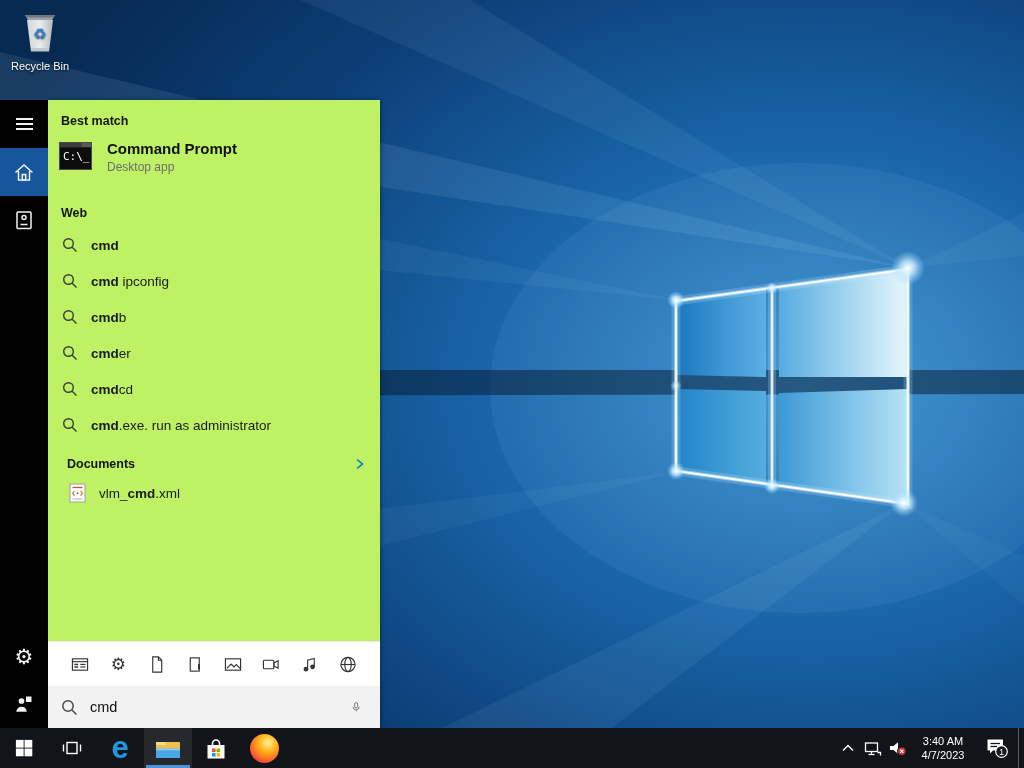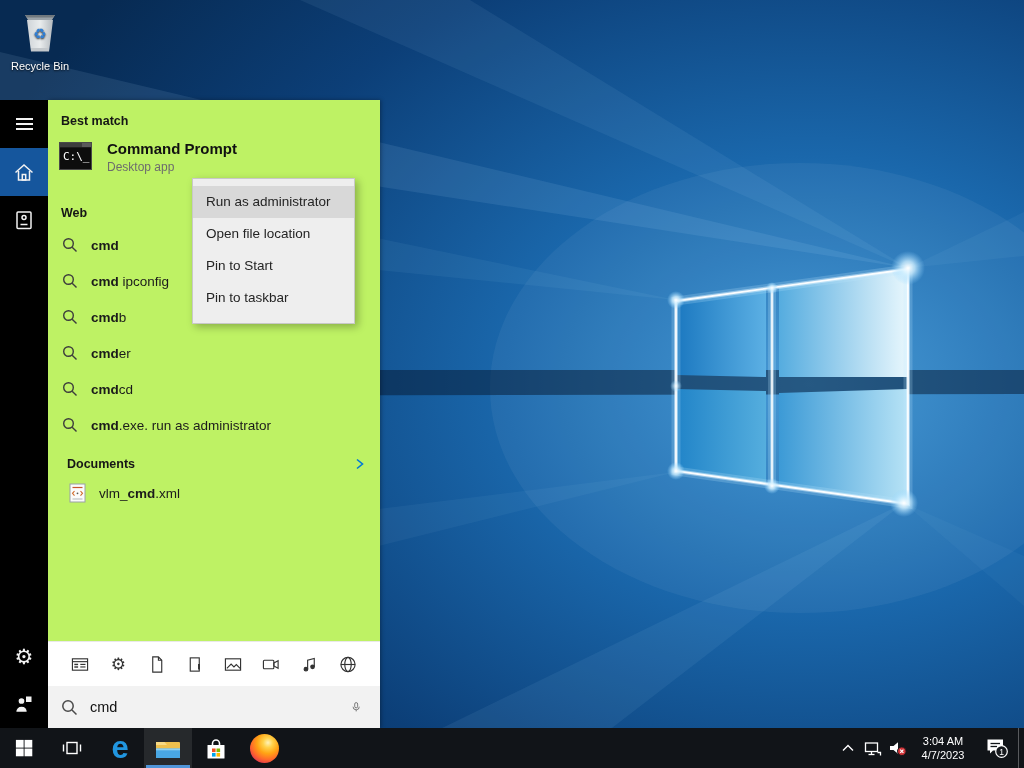--- a/index.html
+++ b/index.html
@@ -326,26 +326,20 @@
       <button class="mic-btn">
         <svg width="17" height="18" viewBox="0 0 17 18" fill="none" stroke="#4a4a4a" stroke-width="1.2">
           <rect x="6.3" y="1.5" width="5" height="9" rx="2.5"></rect>
             <path d="M3.5 8.5 a5.3 5.3 0 0 0 10.6 0"></path>
             <line x1="8.8" y1="14" x2="8.8" y2="16.5"></line>
         </svg>
       </button>
     </div>
   </div>
 
-  <div class="menu">
-    <div class="menu-item hl">Run as administrator</div>
-    <div class="menu-item">Open file location</div>
-    <div class="menu-item">Pin to Start</div>
-    <div class="menu-item">Pin to taskbar</div>
-  </div>
 
   <div class="taskbar">
     <button class="tb-btn">
       <svg width="18" height="18" viewBox="0 0 20 20">
         <rect x="1" y="1" width="8.6" height="8.6" fill="#fff"></rect>
           <rect x="10.6" y="1" width="8.6" height="8.6" fill="#fff"></rect>
         <rect x="1" y="10.6" width="8.6" height="8.6" fill="#fff"></rect>
           <rect x="10.6" y="10.6" width="8.6" height="8.6" fill="#fff"></rect>
       </svg>
     </button>
@@ -397,21 +391,21 @@
       </button>
       <button class="tray-btn">
         <svg width="19" height="18" viewBox="0 0 19 18">
           <path d="M2 7 h3.5 L10 3.2 v11.6 L5.5 11 H2 z" fill="#fff"></path>
           <circle cx="13.8" cy="12.2" r="4.3" fill="#d13438" stroke="#111418" stroke-width="1"></circle>
           <path d="M12.2 10.6 l3.2 3.2 M15.4 10.6 l-3.2 3.2" stroke="#fff" stroke-width="1.2"></path>
         </svg>
       </button>
       <button class="tray-btn clock" style="background:none;border:0;">
         <span>
-          <span>3:04 AM</span><br>
+          <span>3:40 AM</span><br>
           <span>4/7/2023</span>
         </span>
       </button>
       <button class="ac-btn">
         <svg width="27" height="25" viewBox="0 0 27 25" style="overflow:visible">
           <path d="M3.5 3.5 h15.5 v11 h-10 l-3 3 v-3 h-2.5 z" fill="#fff"></path>
           <line x1="6.5" y1="7.5" x2="16" y2="7.5" stroke="#111418" stroke-width="1.3"></line>
           <line x1="6.5" y1="10.5" x2="13" y2="10.5" stroke="#111418" stroke-width="1.3"></line>
           <g transform="translate(17.5,15.5)">
             <circle r="5.8" fill="#16191d" stroke="#fff" stroke-width="1.2"></circle>

